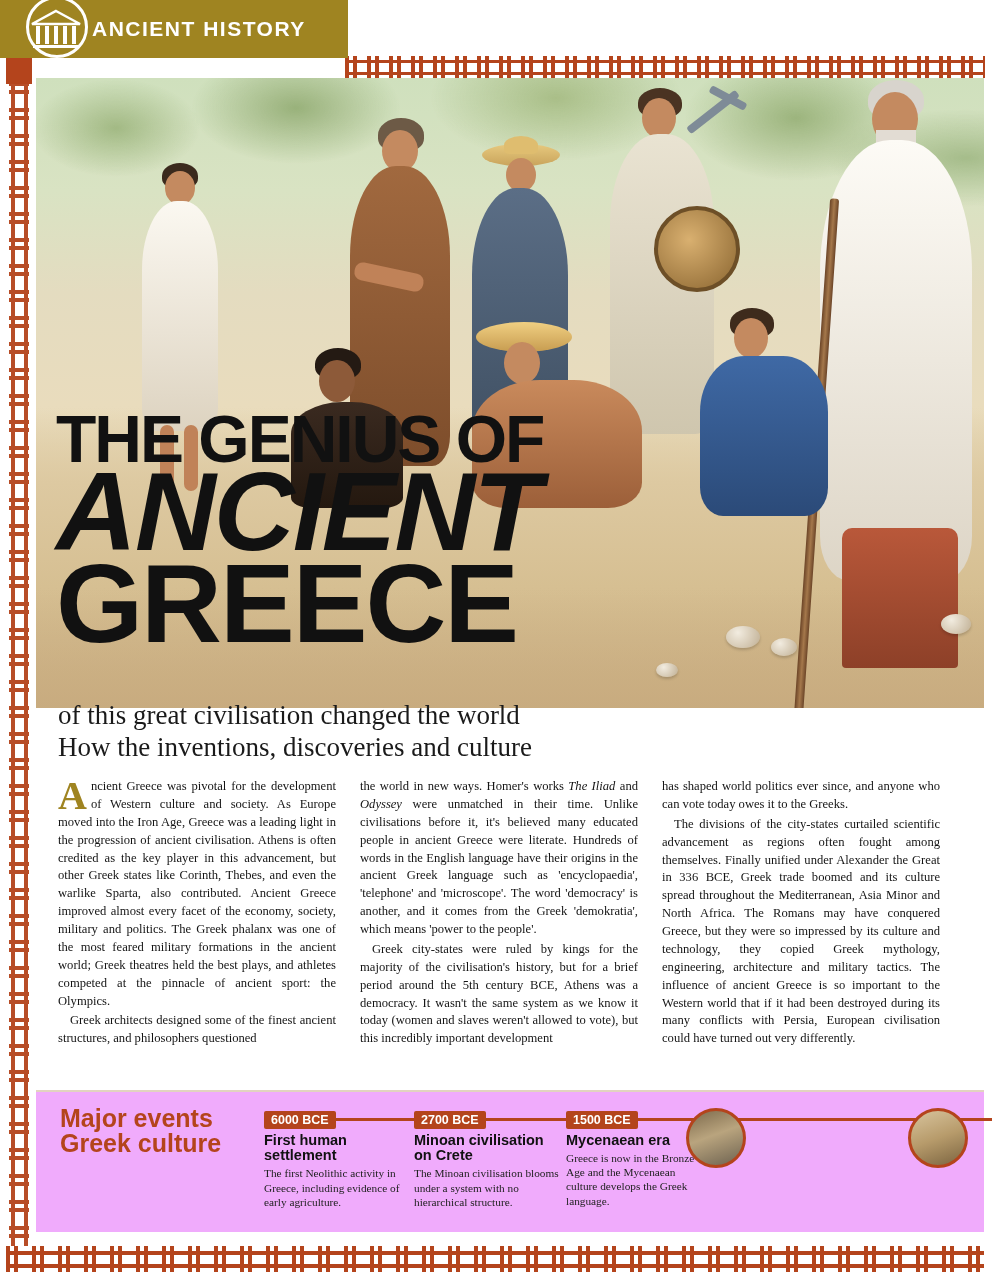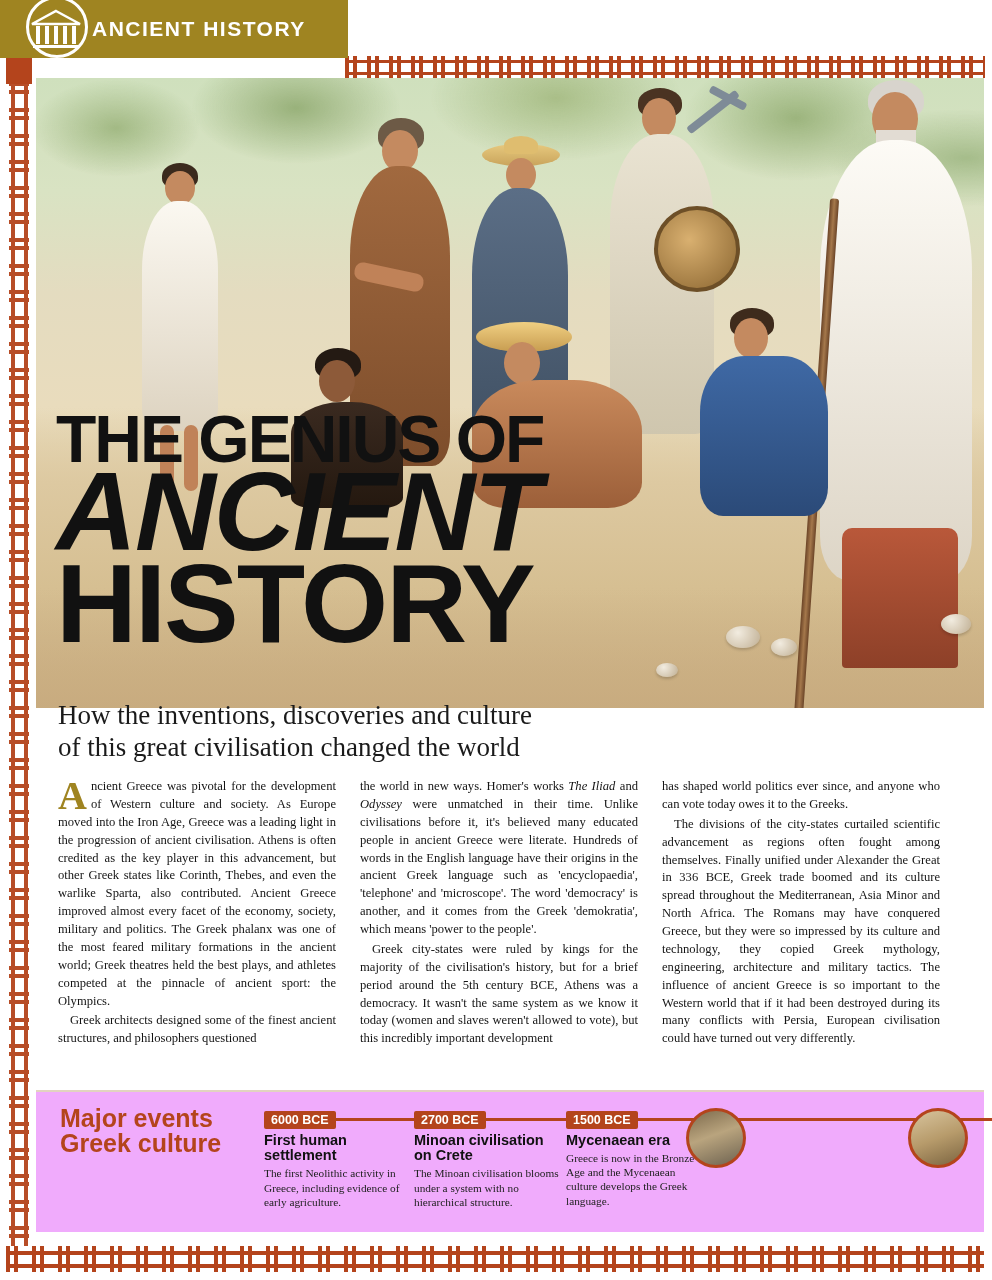--- a/index.html
+++ b/index.html
@@ -318,26 +318,26 @@
 
     <div class="stone" style="left:690px; top:548px; width:34px; height:22px;"></div>
     <div class="stone" style="left:735px; top:560px; width:26px; height:18px;"></div>
     <div class="stone" style="left:905px; top:536px; width:30px; height:20px;"></div>
     <div class="stone" style="left:620px; top:585px; width:22px; height:14px;"></div>
   </div>
 
   <div class="headline-wrap">
     <div class="headline hl-1">THE GENIUS OF</div>
     <div class="headline hl-2">ANCIENT</div>
-    <div class="headline hl-3">HISTORY</div>
+    <div class="headline hl-3">GREECE</div>
   </div>
 
   <div class="standfirst">
+    <div>of this great civilisation changed the world</div>
     <div>How the inventions, discoveries and culture</div>
-    <div>of this great civilisation changed the world</div>
   </div>
 
   <div class="body-cols">
     <div class="col">
       <p><span class="dropcap">A</span><span>ncient Greece was pivotal for the development of Western culture and society. As Europe moved into the Iron Age, Greece was a leading light in the progression of ancient civilisation. Athens is often credited as the key player in this advancement, but other Greek states like Corinth, Thebes, and even the warlike Sparta, also contributed. Ancient Greece improved almost every facet of the economy, society, military and politics. The Greek phalanx was one of the most feared military formations in the ancient world; Greek theatres held the best plays, and athletes competed at the pinnacle of ancient sport: the Olympics.</span></p>
       <p>Greek architects designed some of the finest ancient structures, and philosophers questioned</p>
     </div>
     <div class="col">
       <p><span>the world in new ways. Homer's works </span><i>The Iliad</i><span> and </span><i>Odyssey</i><span> were unmatched in their time. Unlike civilisations before it, it's believed many educated people in ancient Greece were literate. Hundreds of words in the English language have their origins in the ancient Greek language such as 'encyclopaedia', 'telephone' and 'microscope'. The word 'democracy' is another, and it comes from the Greek 'demokratia', which means 'power to the people'.</span></p>
       <p>Greek city-states were ruled by kings for the majority of the civilisation's history, but for a brief period around the 5th century BCE, Athens was a democracy. It wasn't the same system as we know it today (women and slaves weren't allowed to vote), but this incredibly important development</p>

